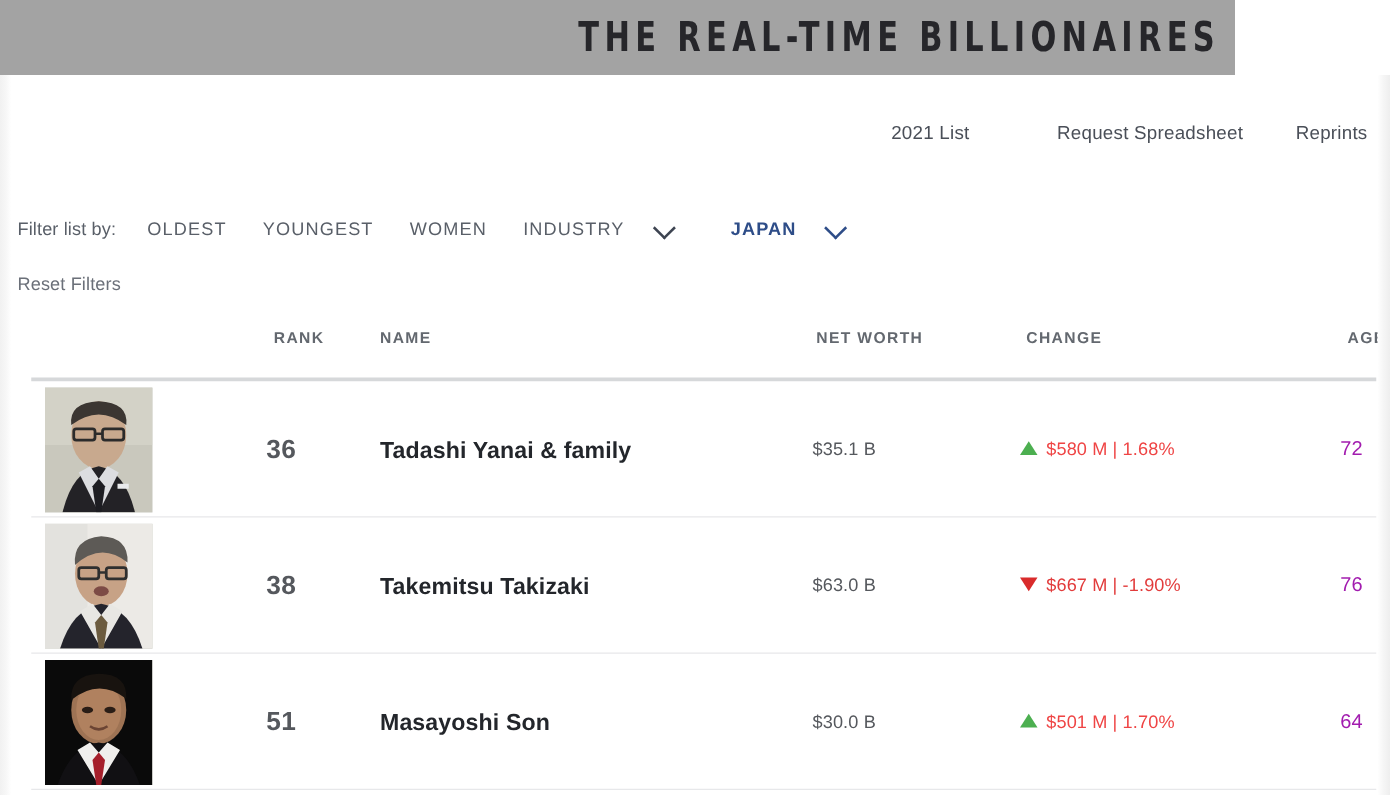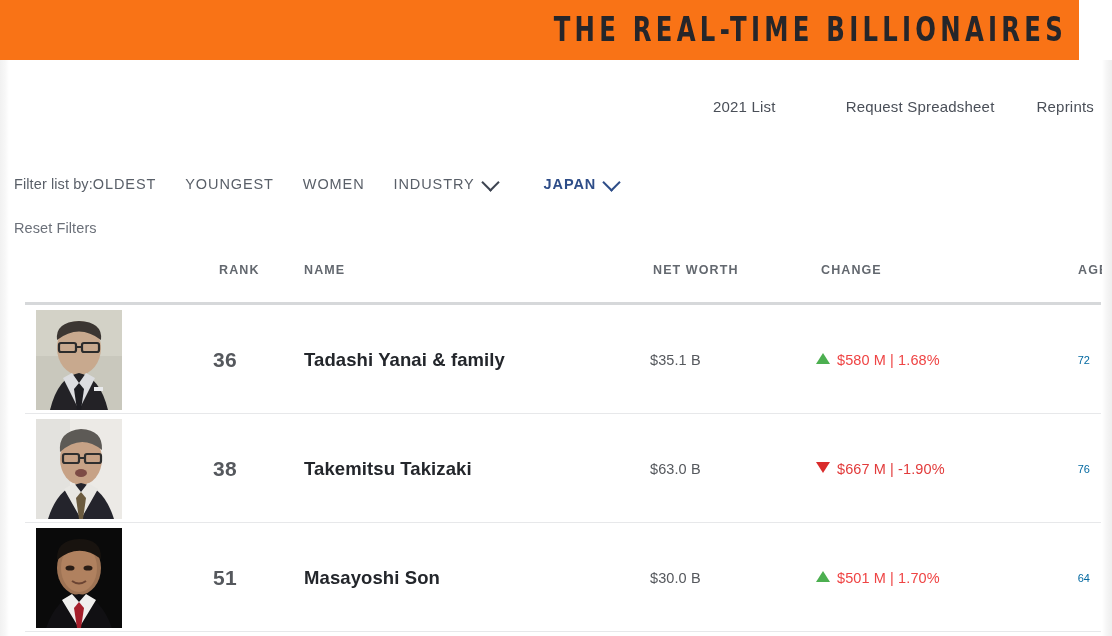--- a/index.html
+++ b/index.html
@@ -33,22 +33,22 @@
     right: 0; top: 60px;
     width: 10px; height: 576px;
     background: linear-gradient(to left, #eeeeee 0%, #f6f6f6 55%, #ffffff 100%);
     z-index: 5;
   }
 
   
   .banner {
     position: absolute;
     left: 0; top: 0;
-    width: 1079px; height: 60px;
-    background: #f97316;
+    width: 988px; height: 60px;
+    background: #a3a3a3;
     display: flex;
     align-items: center;
     justify-content: flex-end;
     padding-right: 12px;
     overflow: hidden;
   }
   .banner-title {
     font-family: "Liberation Sans Narrow", "DejaVu Sans Condensed", "Liberation Sans", sans-serif;
     font-weight: 700;
     font-size: 33px;
@@ -86,32 +86,33 @@
     top: 176px;
     left: 14px;
     display: flex;
     align-items: center;
     white-space: nowrap;
     z-index: 4;
   }
   .filter-label {
     font-size: 14.5px;
     color: #595f68;
+    margin-right: 25px;
     letter-spacing: 0.1px;
   }
   .filter-item {
     font-size: 14.5px;
     color: #595f68;
     letter-spacing: 0.9px;
     margin-right: 29px;
     display: inline-flex;
     align-items: flex-start;
     cursor: pointer;
   }
-  .filter-item.has-caret { margin-right: 45px; }
+  .filter-item.has-caret { margin-right: 45px; gap: 16px; }
   .filter-item.active {
     color: #2e4d88;
     font-weight: 700;
     letter-spacing: 0.9px;
   }
   .caret {
     display: inline-block;
     margin-left: 9px;
     width: 15px; height: 9px;
     position: relative;
@@ -238,22 +239,22 @@
     left: 816px; width: 250px;
     font-size: 14.5px;
     color: #ef4444;
     letter-spacing: 0.1px;
     font-family: "Liberation Sans Narrow", "Liberation Sans", sans-serif;
   }
   .c-change.neg { color: #e23b3b; }
   .c-age {
     left: 1040px; width: 50px;
     justify-content: flex-end;
-    font-size: 11px;
-    color: #0369a1;
+    font-size: 16px;
+    color: #a21caf;
     font-family: "Liberation Sans Narrow", "Liberation Sans", sans-serif;
   }
 
   .arrow {
     display: inline-block;
     width: 0; height: 0;
     margin-right: 7px;
     vertical-align: middle;
     position: relative;
     top: -1px;

